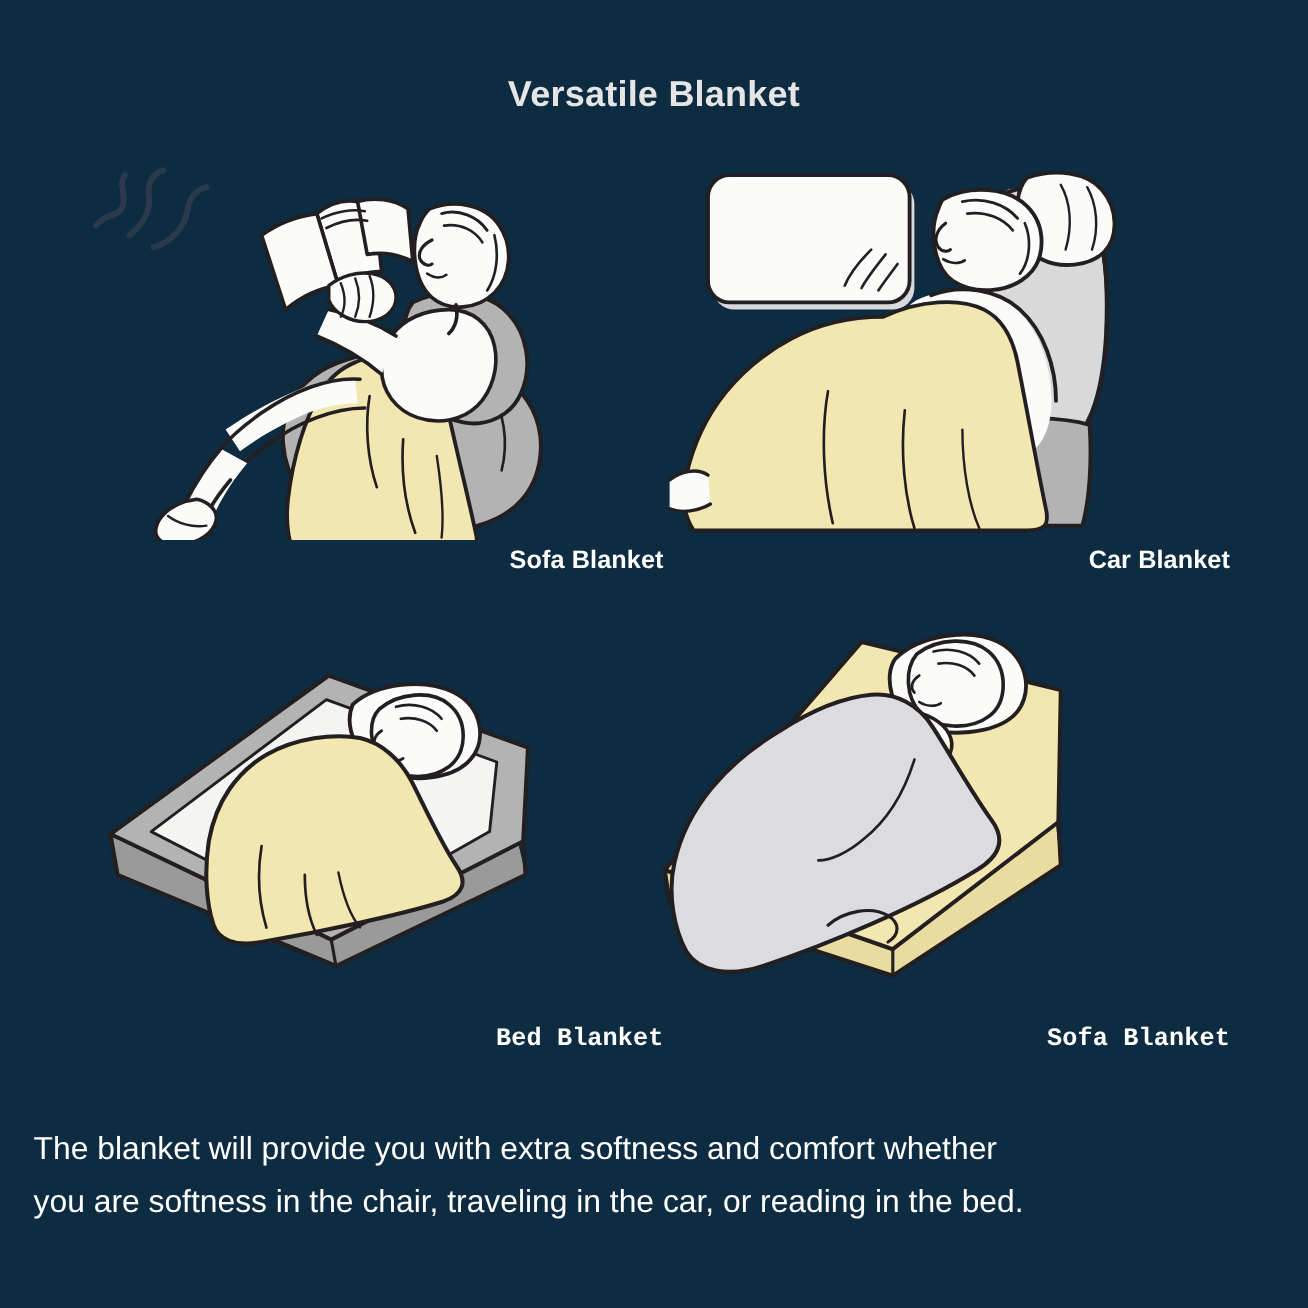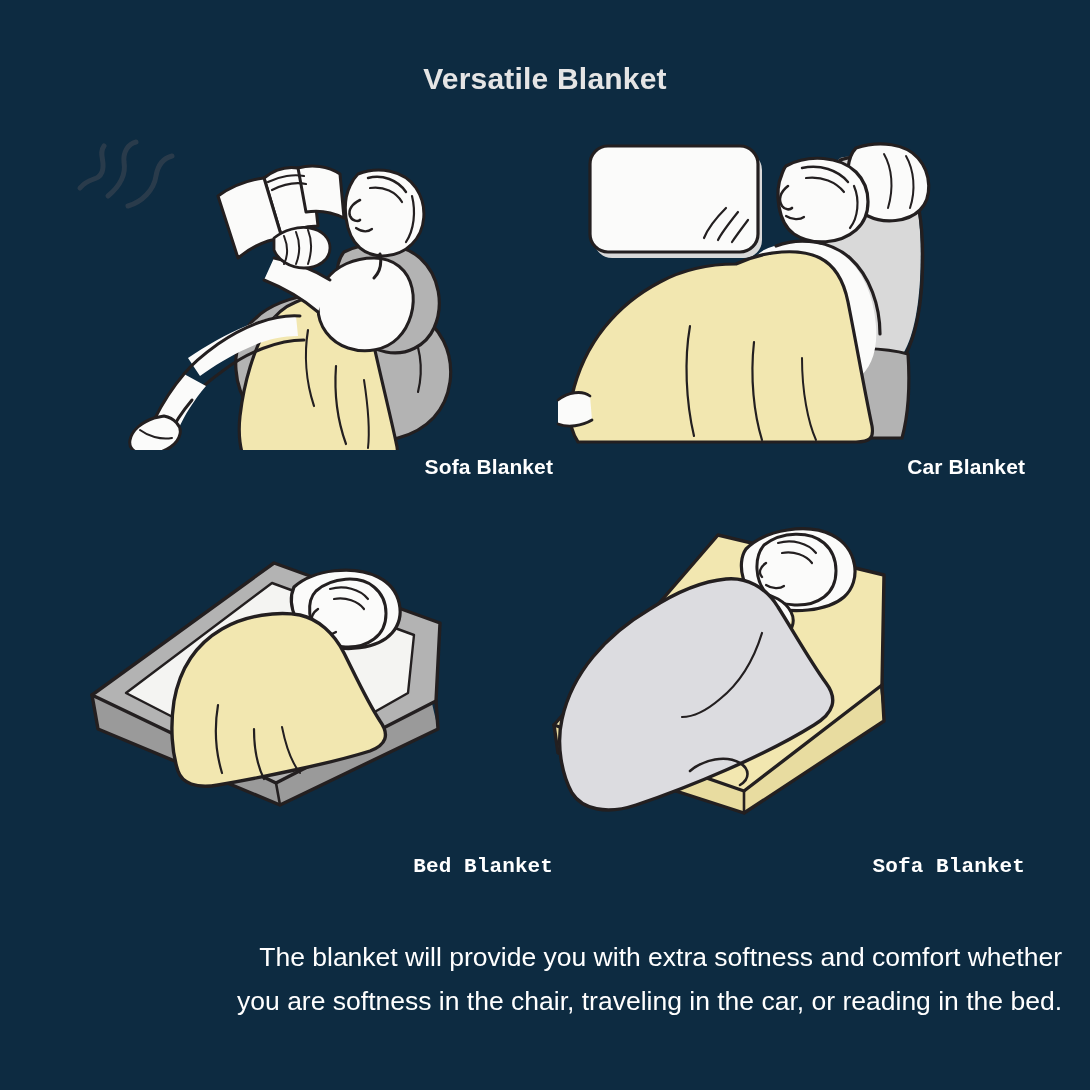--- a/index.html
+++ b/index.html
@@ -71,21 +71,21 @@
   }
   
   .cell.r1 .cell-label { top: 340px; }
   .cell.r1 .art-wrap { height: 330px; }
 
   .footer-text {
     position: absolute;
     left: 28px;
     top: 935px;
     width: 1034px;
-    text-align: right;
+    text-align: left;
     color: #ffffff;
     font-size: 26.5px;
     line-height: 44px;
     font-weight: 400;
   }
   .footer-line { display: block; }
 
   .ink { stroke: #231f20; fill: none; stroke-linecap: round; stroke-linejoin: round; }
   .fill-white { fill: #fbfbfa; }
   .fill-offwhite { fill: #f4f4f2; }

